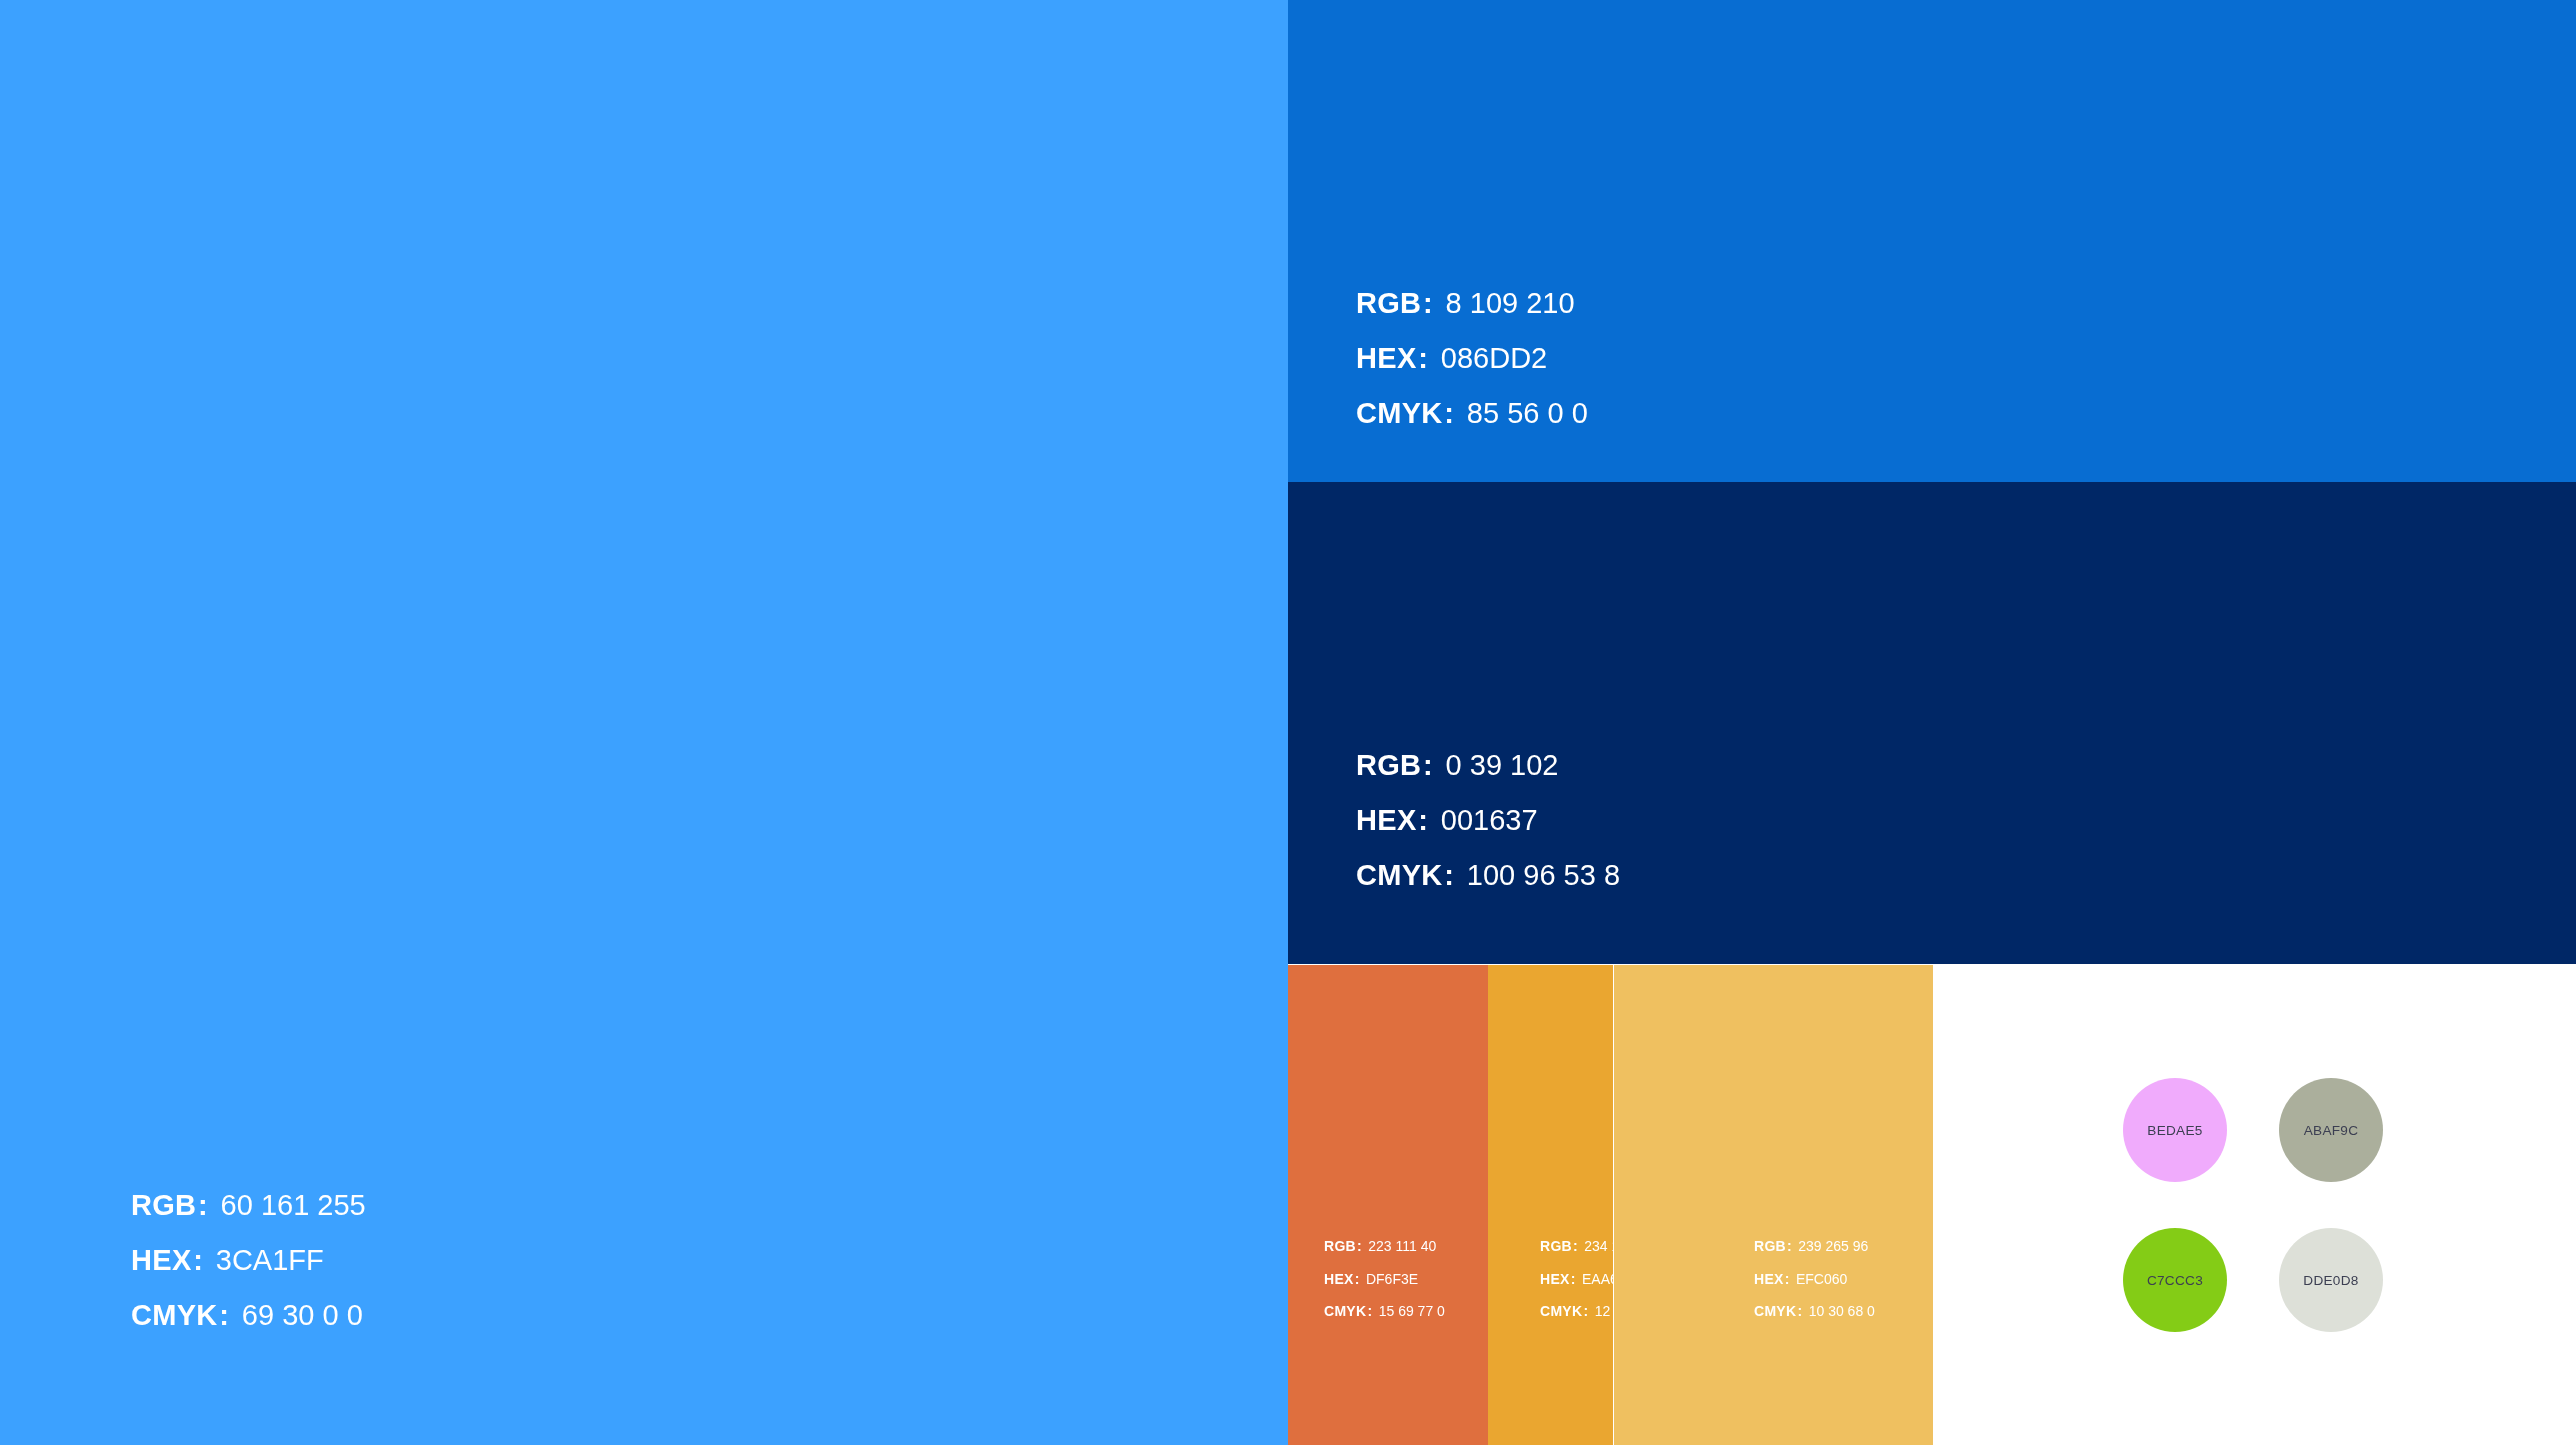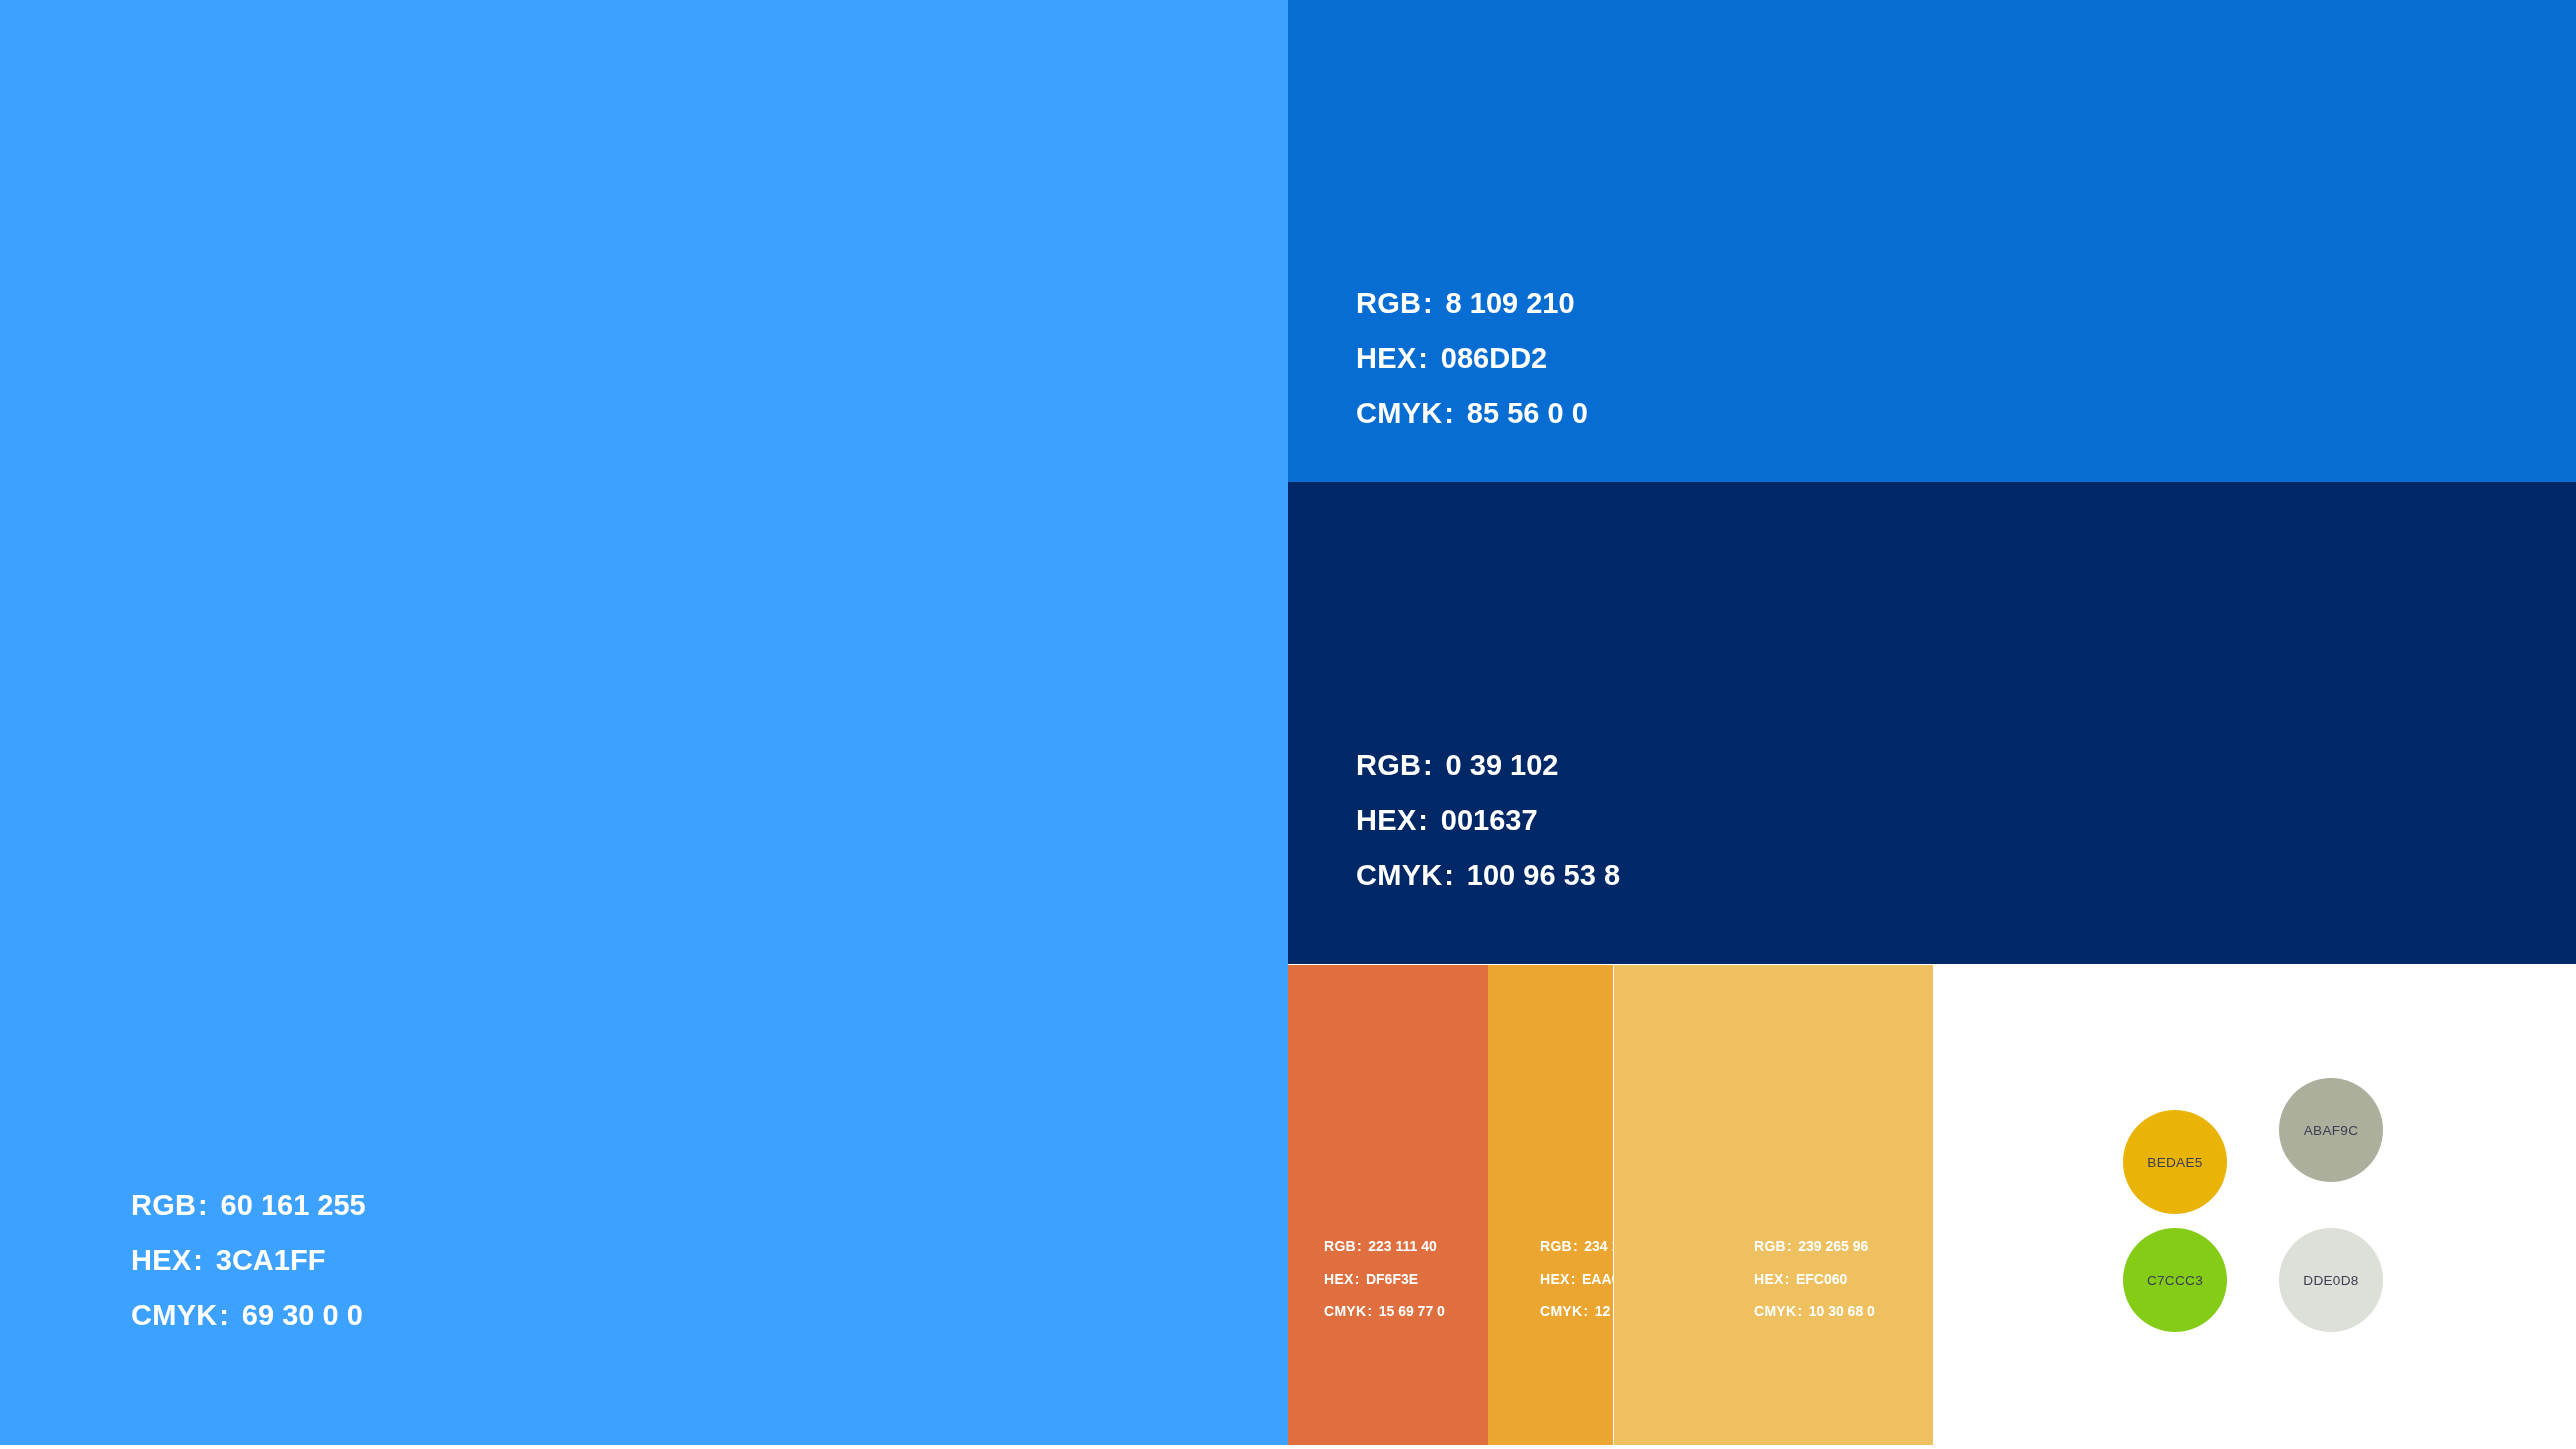--- a/index.html
+++ b/index.html
@@ -38,21 +38,21 @@
     color: #ffffff;
   }
   .info-key {
     font-weight: bold;
     letter-spacing: 0.3px;
   }
   .info-colon {
     font-weight: bold;
   }
   .info-val {
-    font-weight: bold;
+    font-weight: normal;
   }
 
   
   .scale-lg .info-row {
     font-size: 29px;
     line-height: 1;
     margin-bottom: 26px;
   }
   .scale-lg .info-row:last-child { margin-bottom: 0; }
   .scale-lg .info-val { margin-left: 13px; }
@@ -202,21 +202,21 @@
       <span class="info-colon">:</span>
       <span class="info-val">EFC060</span>
     </div>
     <div class="info-row">
       <span class="info-key">CMYK</span>
       <span class="info-colon">:</span>
       <span class="info-val">10 30 68 0</span>
     </div>
   </div>
 
-  <div class="circle" style="left:2123px; top:1110px; width:104px; height:104px; background:#eab308;">
+  <div class="circle" style="left:2123px; top:1078px; width:104px; height:104px; background:#f0abfc;">
     <span class="circle-label">BEDAE5</span>
   </div>
 
   <div class="circle" style="left:2279px; top:1078px; width:104px; height:104px; background:#ABAF9C;text-align:right;">
     <span class="circle-label">ABAF9C</span>
   </div>
 
   <div class="circle" style="left:2123px; top:1228px; width:104px; height:104px; background:#84cc16;">
     <span class="circle-label">C7CCC3</span>
   </div>

